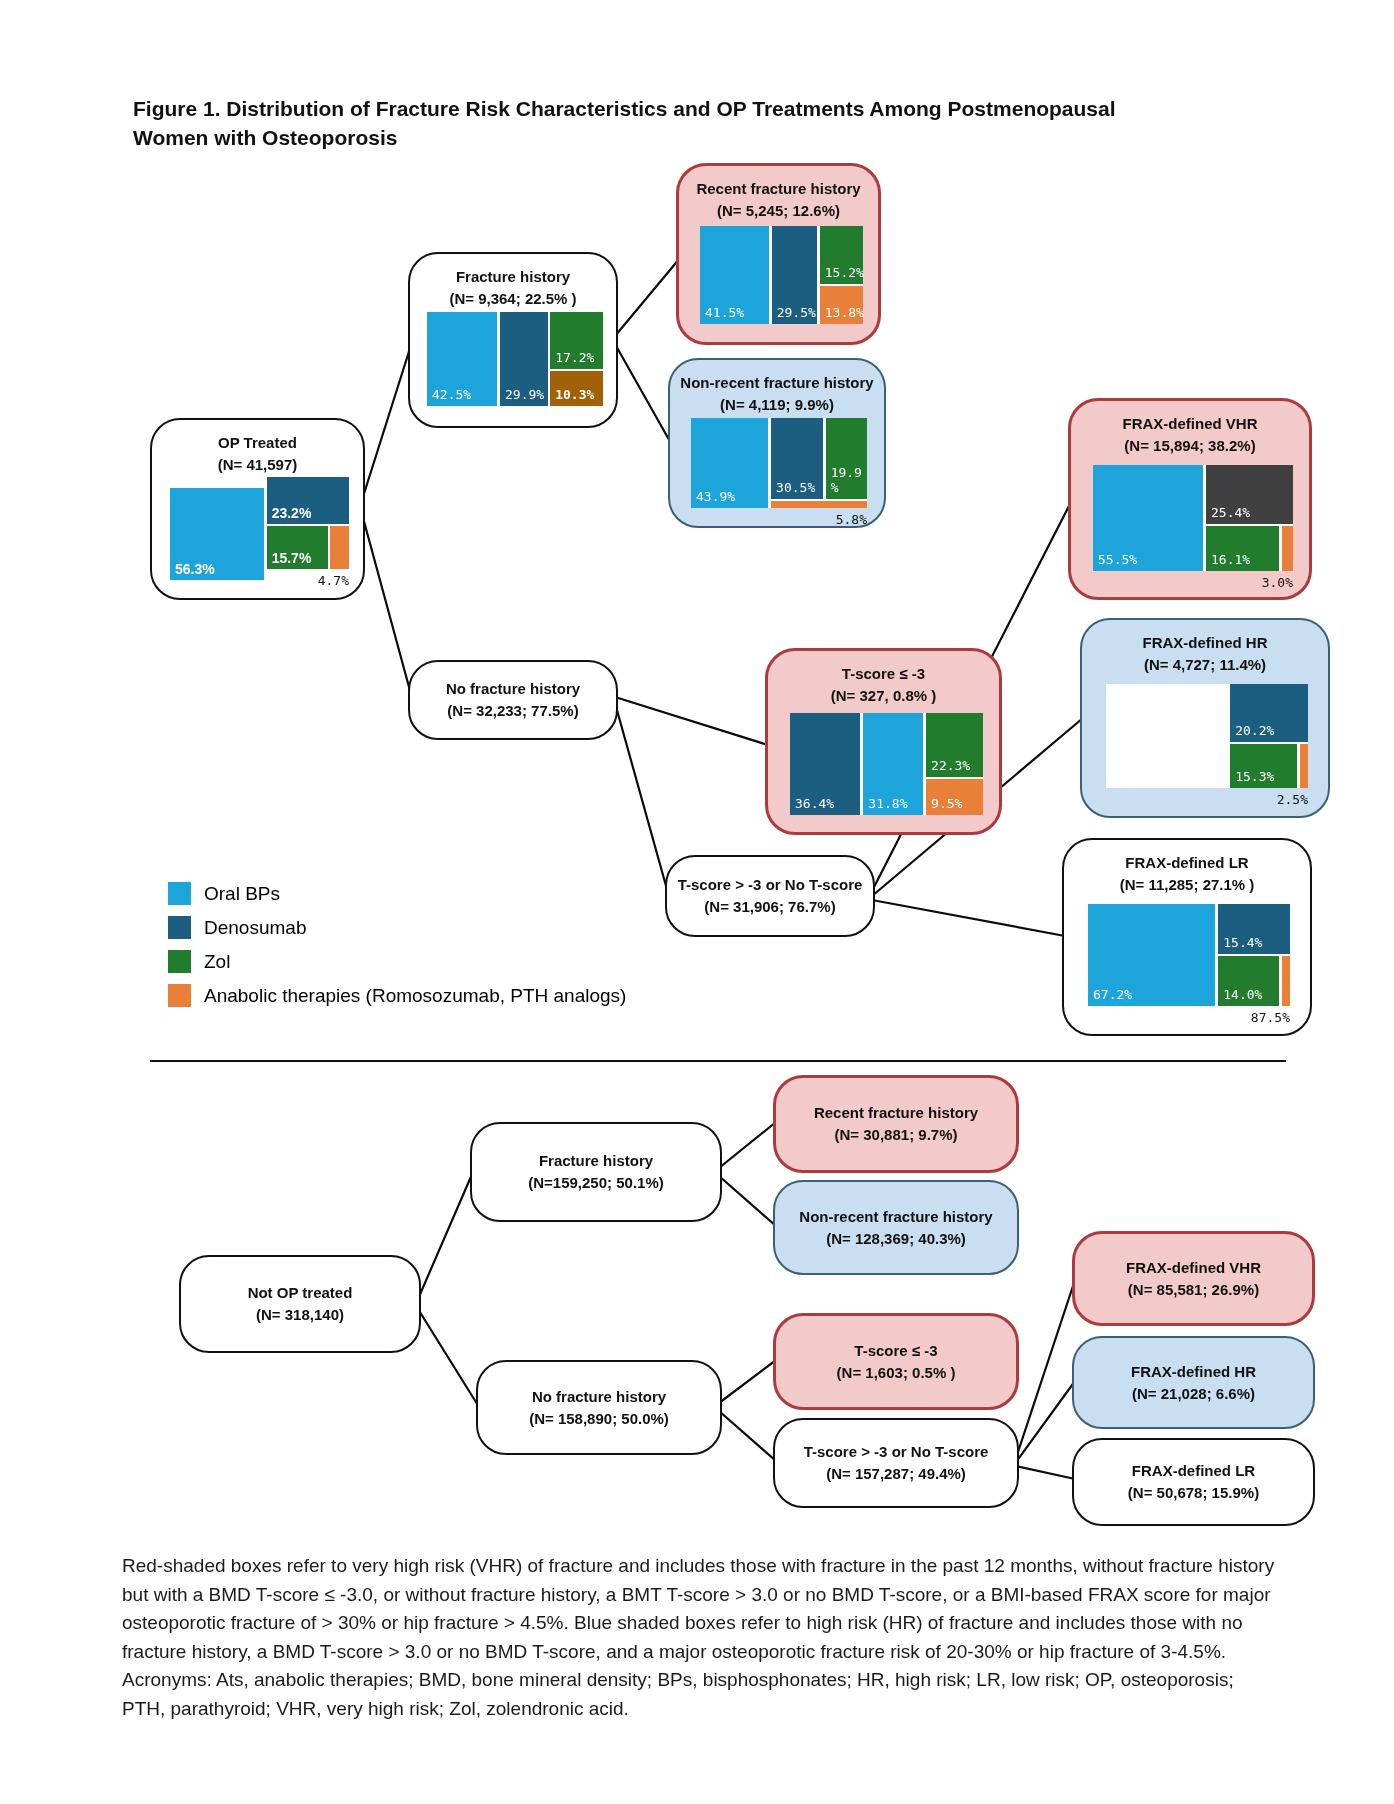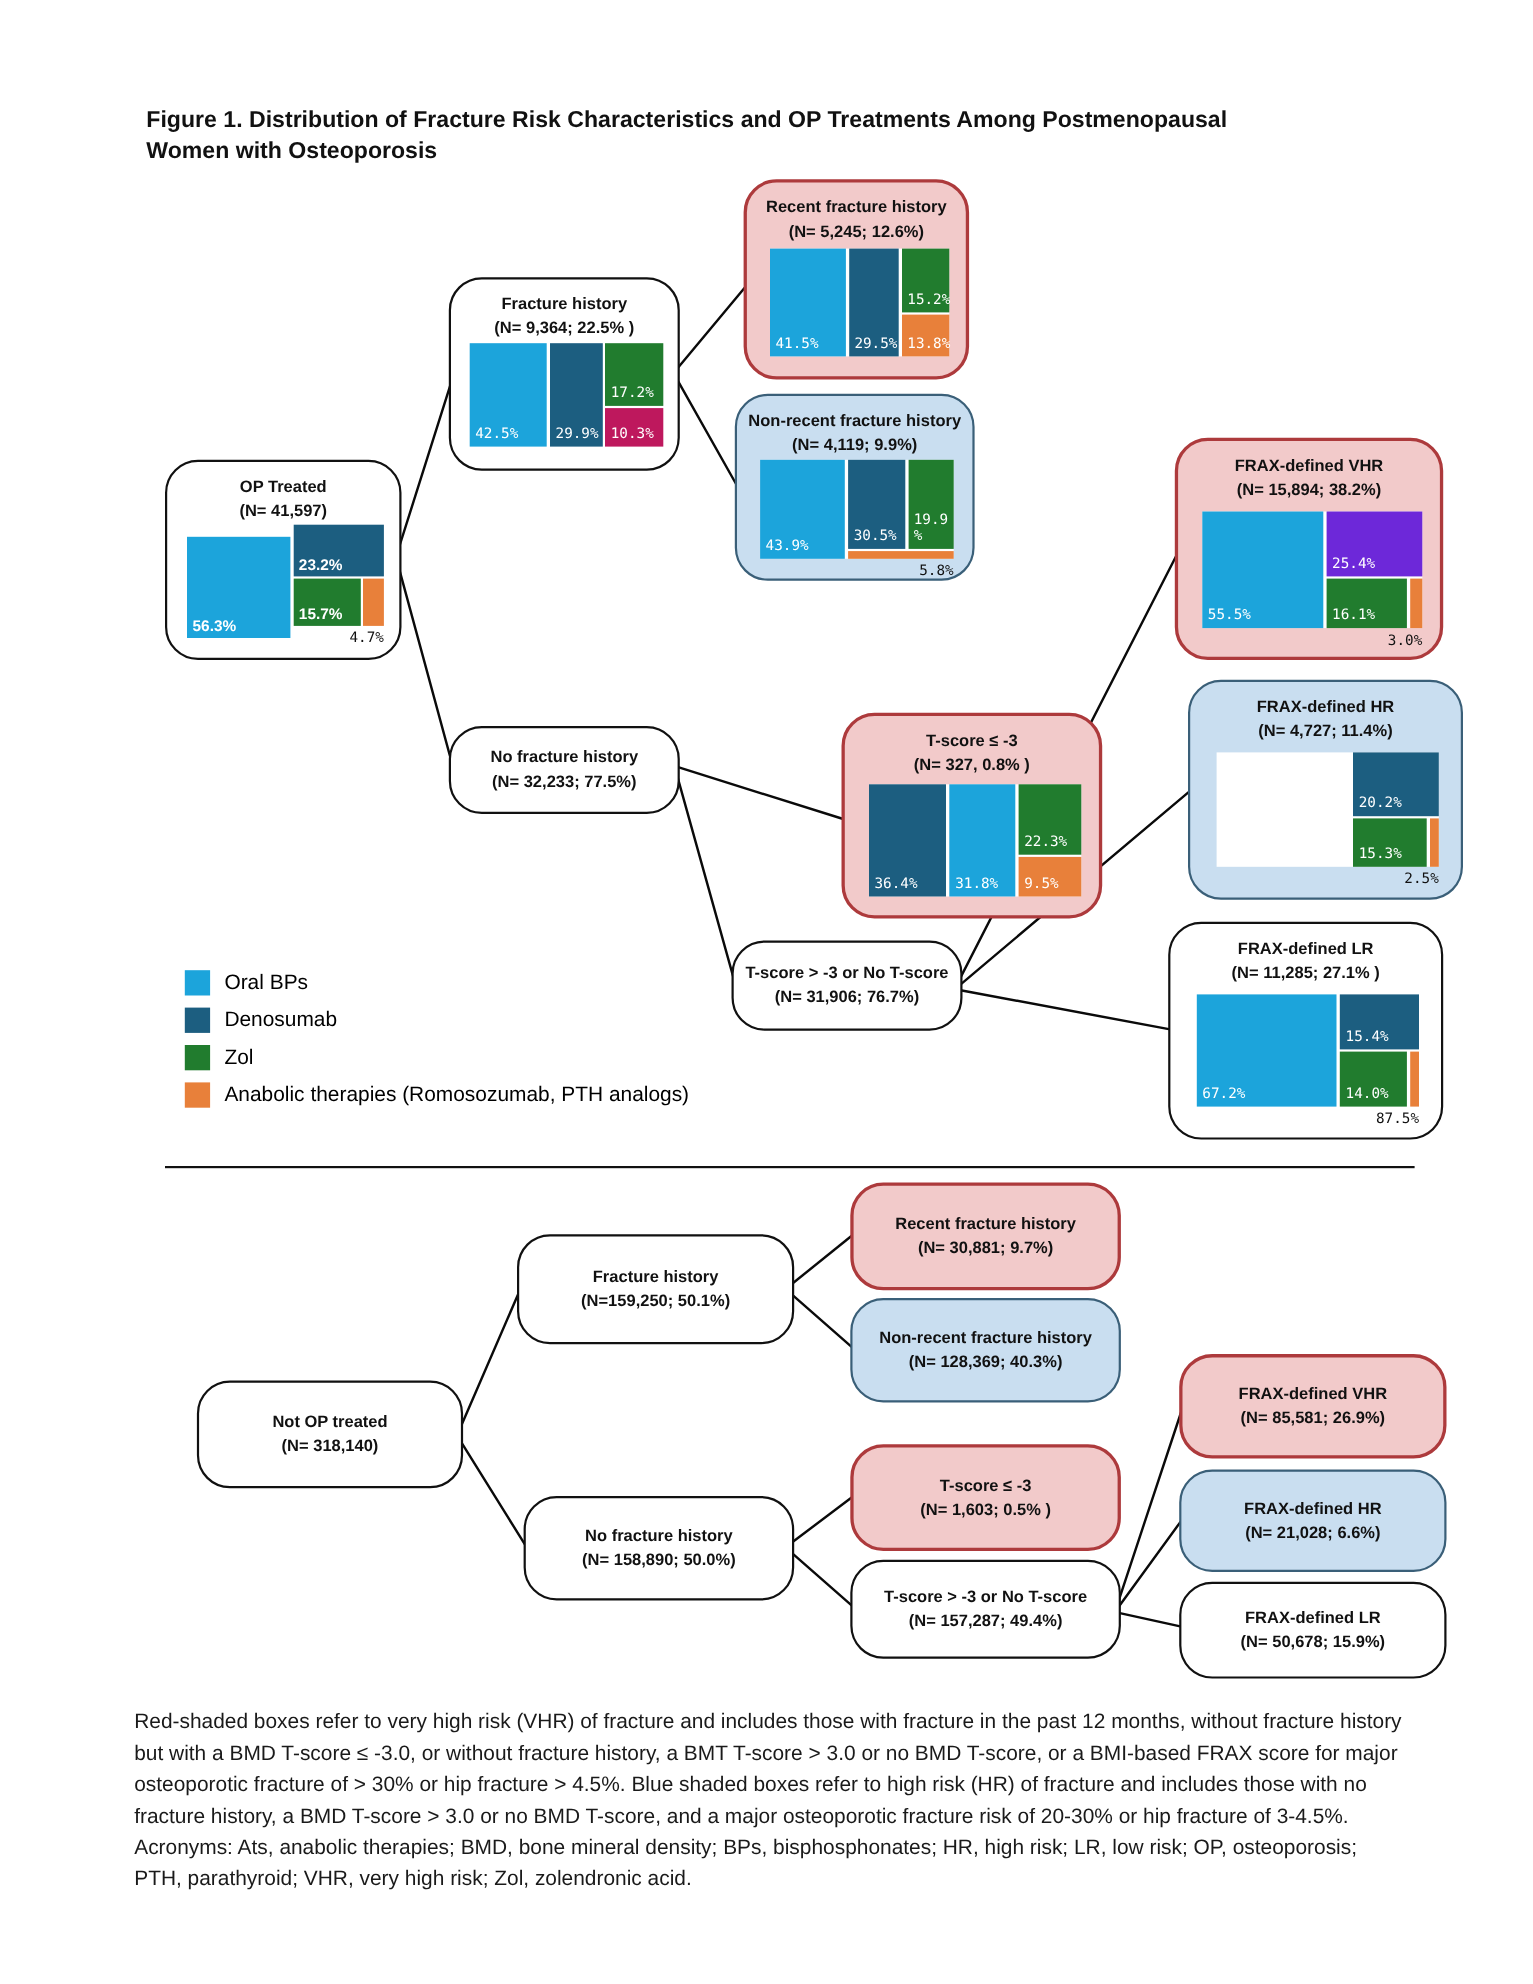--- a/index.html
+++ b/index.html
@@ -102,21 +102,21 @@
     <div class="chart" style="left:17px; top:58px; width:176px; height:94px;">
         <div class="seg" style="left: 0%; top: 0%; width: 40%; height: 100%; background: rgb(28, 164, 219);">
           <span class="seg-label">42.5%</span>
         </div>
         <div class="seg" style="left: 41.5%; top: 0%; width: 27%; height: 100%; background: rgb(28, 94, 128);">
           <span class="seg-label">29.9%</span>
         </div>
         <div class="seg" style="left: 70%; top: 0%; width: 30%; height: 61%; background: rgb(33, 124, 46);">
           <span class="seg-label">17.2%</span>
         </div>
-        <div class="seg" style="left: 70%; top: 63%; width: 30%; height: 37%; background: #be185d;">
+        <div class="seg" style="left: 70%; top: 63%; width: 30%; height: 37%; background: #a16207; font-weight: bold;">
           <span class="seg-label">10.3%</span>
         </div>
       </div>
   </div>
 
   <div class="node centered" style="left:408px; top:660px; width:210px; height:80px;">
     <div class="node-title">
       <span>No fracture history</span><br>
       <span>(N= 32,233; 77.5%)</span>
     </div>
@@ -194,21 +194,21 @@
 
   <div class="node red" style="left:1068px; top:398px; width:244px; height:202px;">
     <div class="node-title">
       <span>FRAX-defined VHR</span><br>
       <span>(N= 15,894; 38.2%)</span>
     </div>
     <div class="chart" style="left:22px; top:64px; width:200px; height:106px;">
         <div class="seg" style="left: 0%; top: 0%; width: 55%; height: 100%; background: rgb(28, 164, 219);">
           <span class="seg-label">55.5%</span>
         </div>
-        <div class="seg" style="left: 56.5%; top: 0%; width: 43.5%; height: 56%; background: #6d28d9;">
+        <div class="seg" style="left: 56.5%; top: 0%; width: 43.5%; height: 56%; background: #404040;">
           <span class="seg-label">25.4%</span>
         </div>
         <div class="seg" style="left: 56.5%; top: 58%; width: 36.5%; height: 42%; background: rgb(33, 124, 46);">
           <span class="seg-label">16.1%</span>
         </div>
         <div class="seg" style="left: 94.5%; top: 58%; width: 5.5%; height: 42%; background: rgb(232, 128, 58);"></div>
         <div class="outside-label">3.0%</div>
       </div>
   </div>
 

